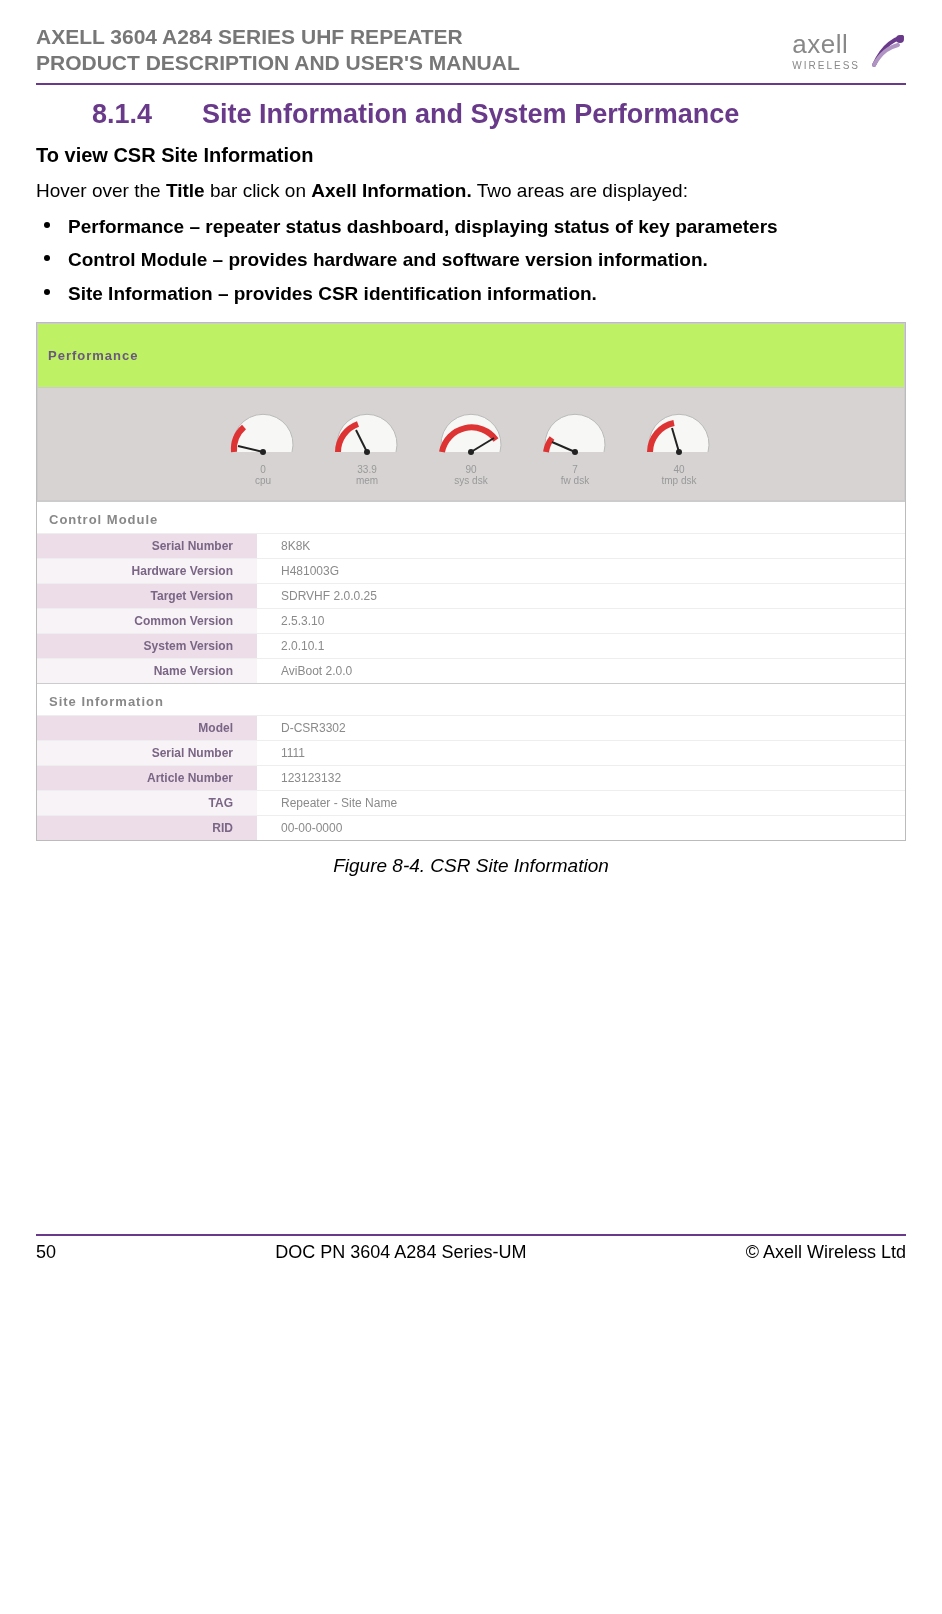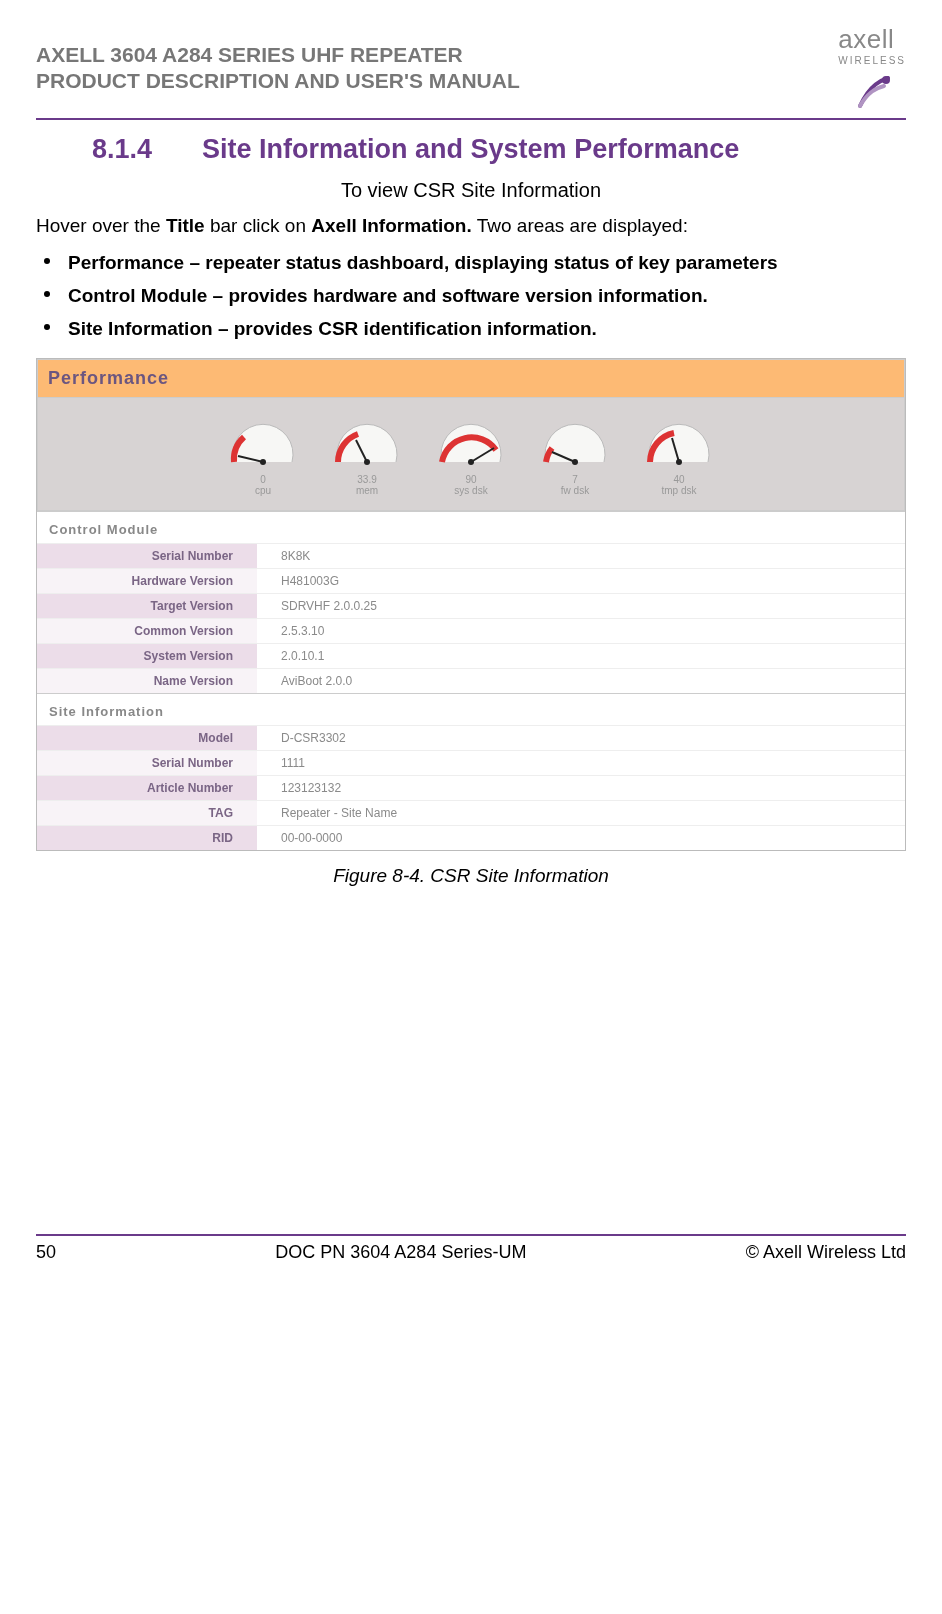--- a/index.html
+++ b/index.html
@@ -18,38 +18,37 @@
     border-bottom: 2px solid #6a3a8a;
     padding-bottom: 6px;
     margin-bottom: 14px;
   }
   .doc-title {
     font-size: 21px;
     font-weight: bold;
     color: #777;
     line-height: 1.25;
   }
-  .brand { display: flex; align-items: center; gap: 6px; flex-direction: column; }
+  .brand { display: flex; align-items: flex-end; gap: 6px; }
   .brand-text { color: #888; font-size: 26px; letter-spacing: 0.5px; }
   .brand-text .sub { display:block; font-size: 10px; letter-spacing: 2px; text-transform: uppercase; }
   .brand-mark { width: 40px; height: 40px; }
 
   .section-heading {
     display: flex;
     gap: 50px;
     margin: 10px 0 14px 56px;
     color: #6a3a8a;
     font-size: 27px;
     font-weight: bold;
   }
   .subhead {
     font-size: 20px;
-    font-weight: normal;
+    font-weight: bold;
     margin: 6px 0 10px 0;
-    text-align: center;
   }
   .body-text {
     font-size: 19px;
     line-height: 1.45;
     margin-bottom: 8px;
   }
   .body-text b { font-weight: bold; }
   ul.bullets { list-style: none; margin: 0 0 14px 0; }
   ul.bullets li {
     font-size: 19px;
@@ -63,25 +62,25 @@
     content: ""; position: absolute; left: 8px; top: 10px;
     width: 6px; height: 6px; background: #000; border-radius: 50%;
   }
 
   
   .screenshot {
     border: 1px solid #bbb;
     width: 100%;
   }
   .perf-bar {
-    background: #fdba74;
+    background: #bef264;
     color: #6b5680;
-    font-size: 18px;
-    font-weight: bold;
-    padding: 8px 10px;
+    font-size: 13px;
+    font-weight: bold;
+    padding: 24px 10px;
     border: 1px solid #ccc;
     border-bottom: none;
     letter-spacing: 1px;
   }
   .gauge-strip {
     background: #d7d3d3;
     border: 1px solid #ccc;
     padding: 14px 0;
     display: flex;
     justify-content: center;

